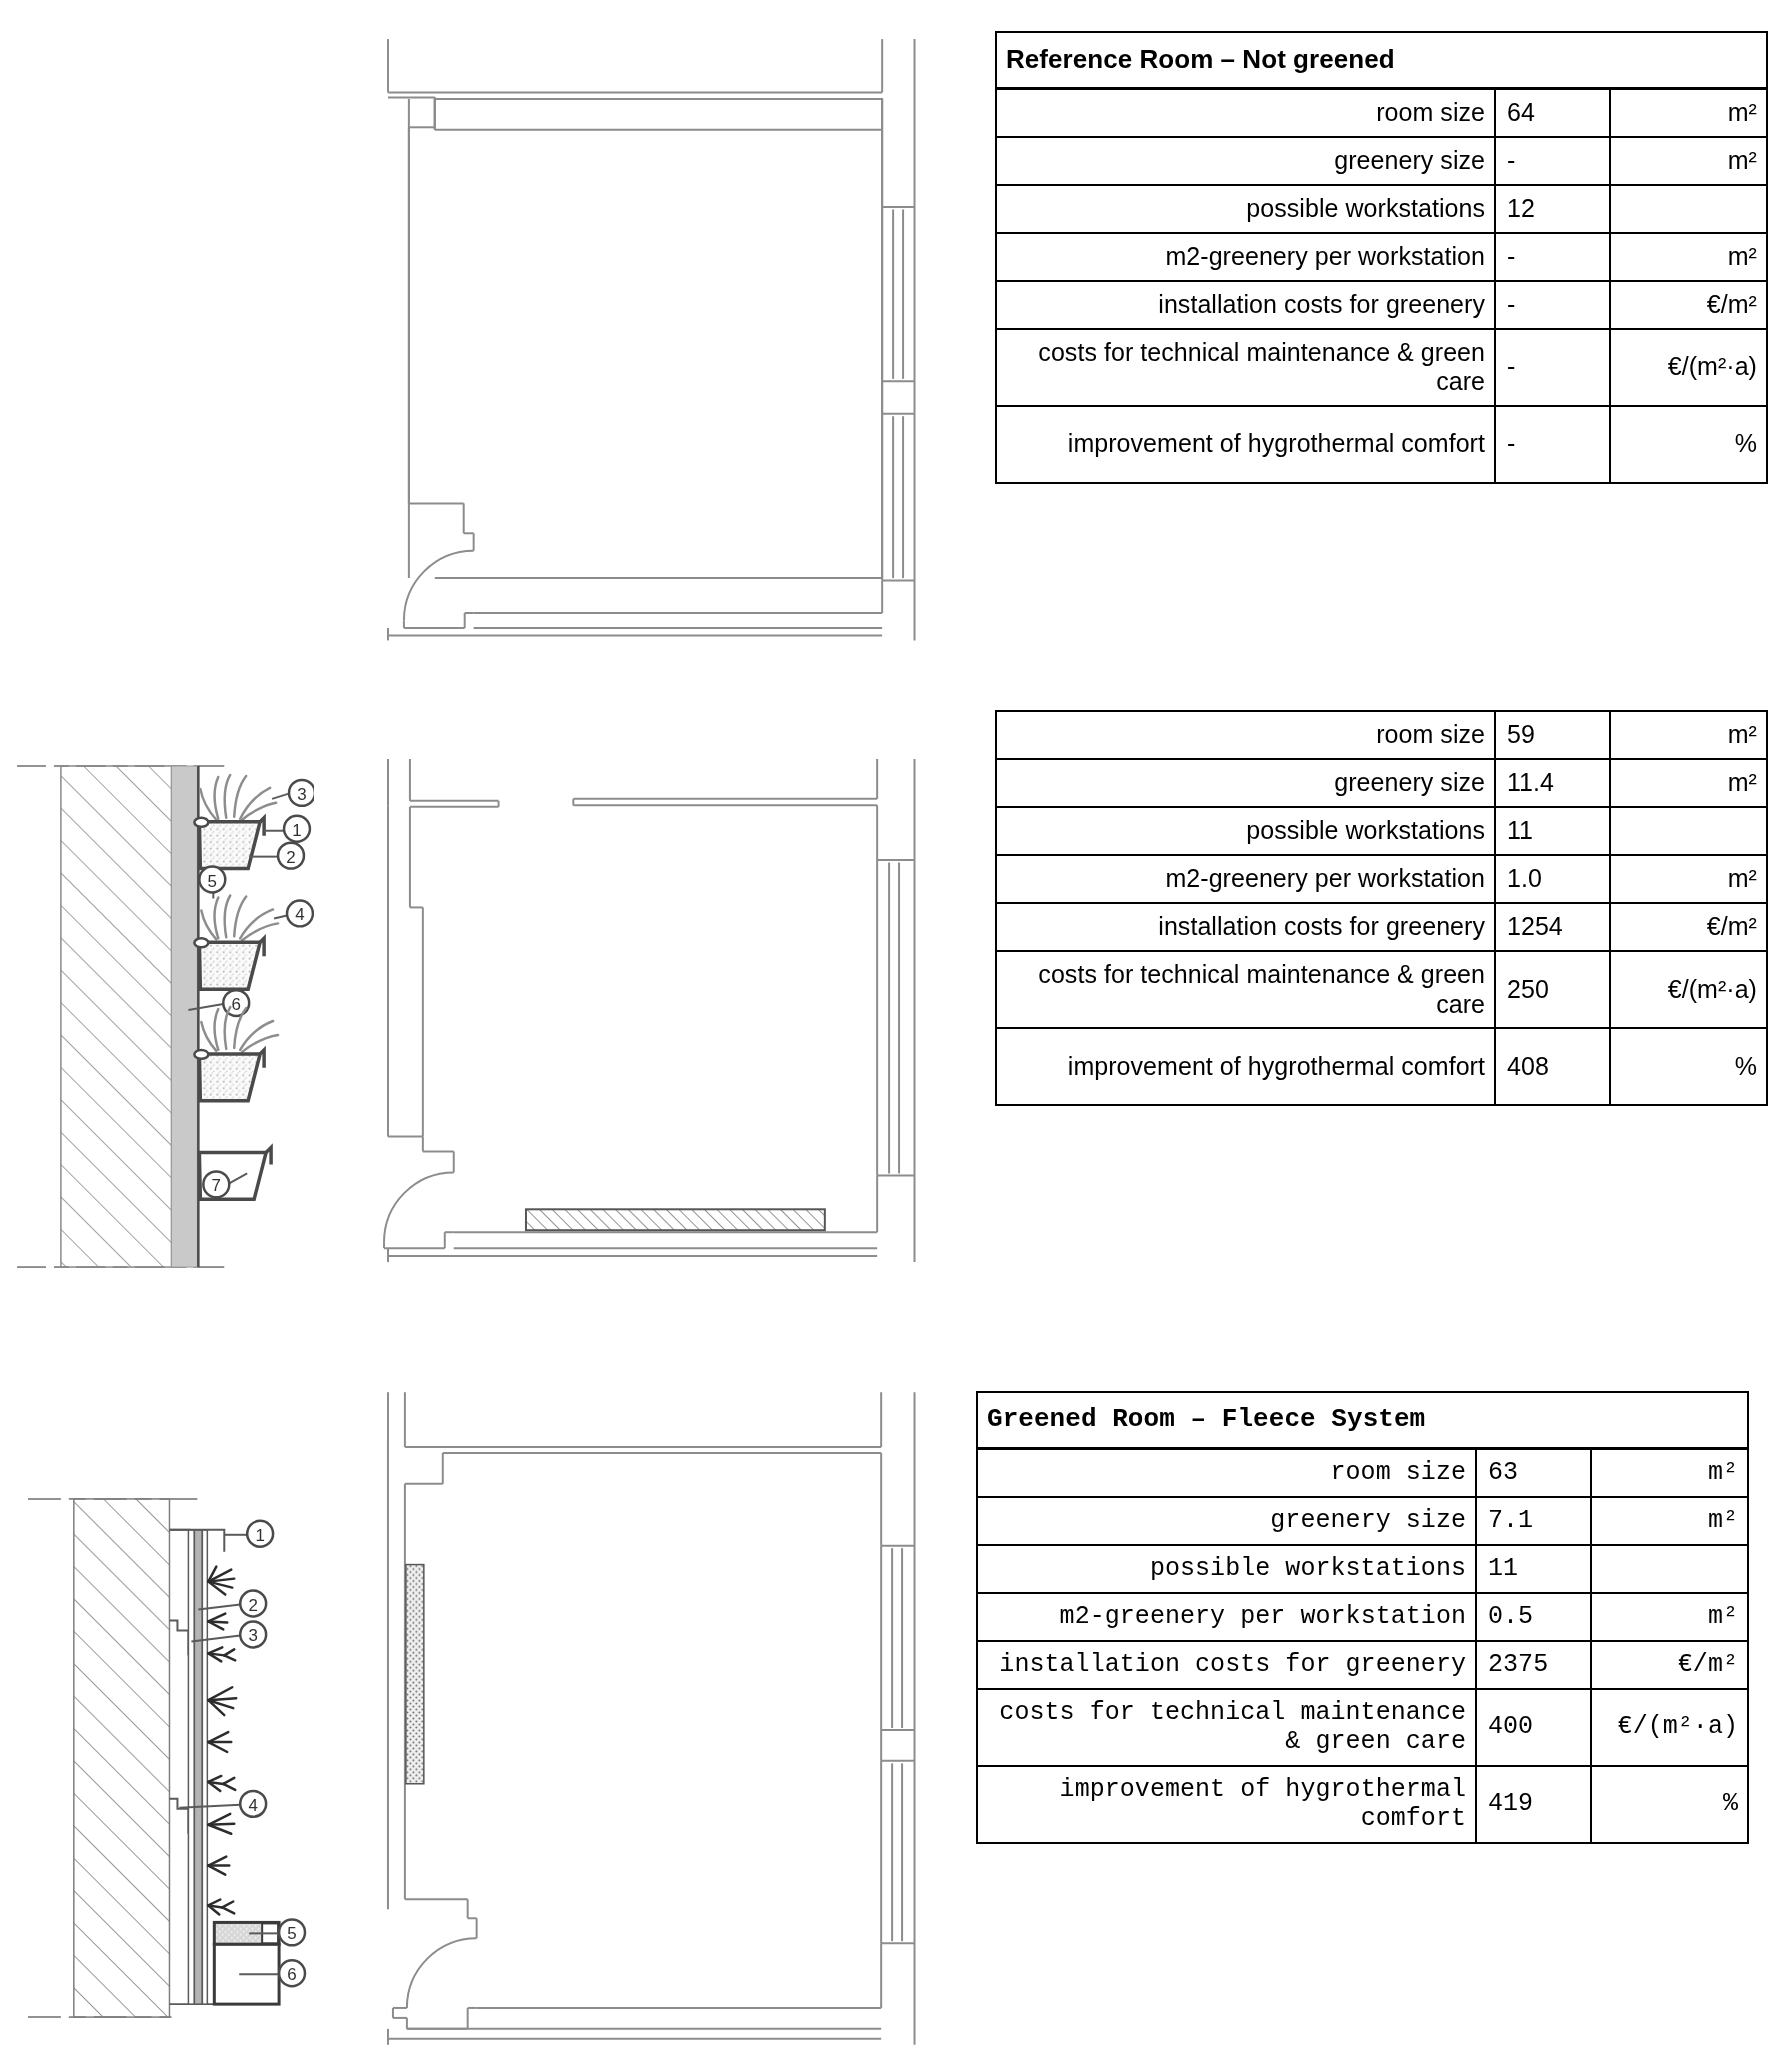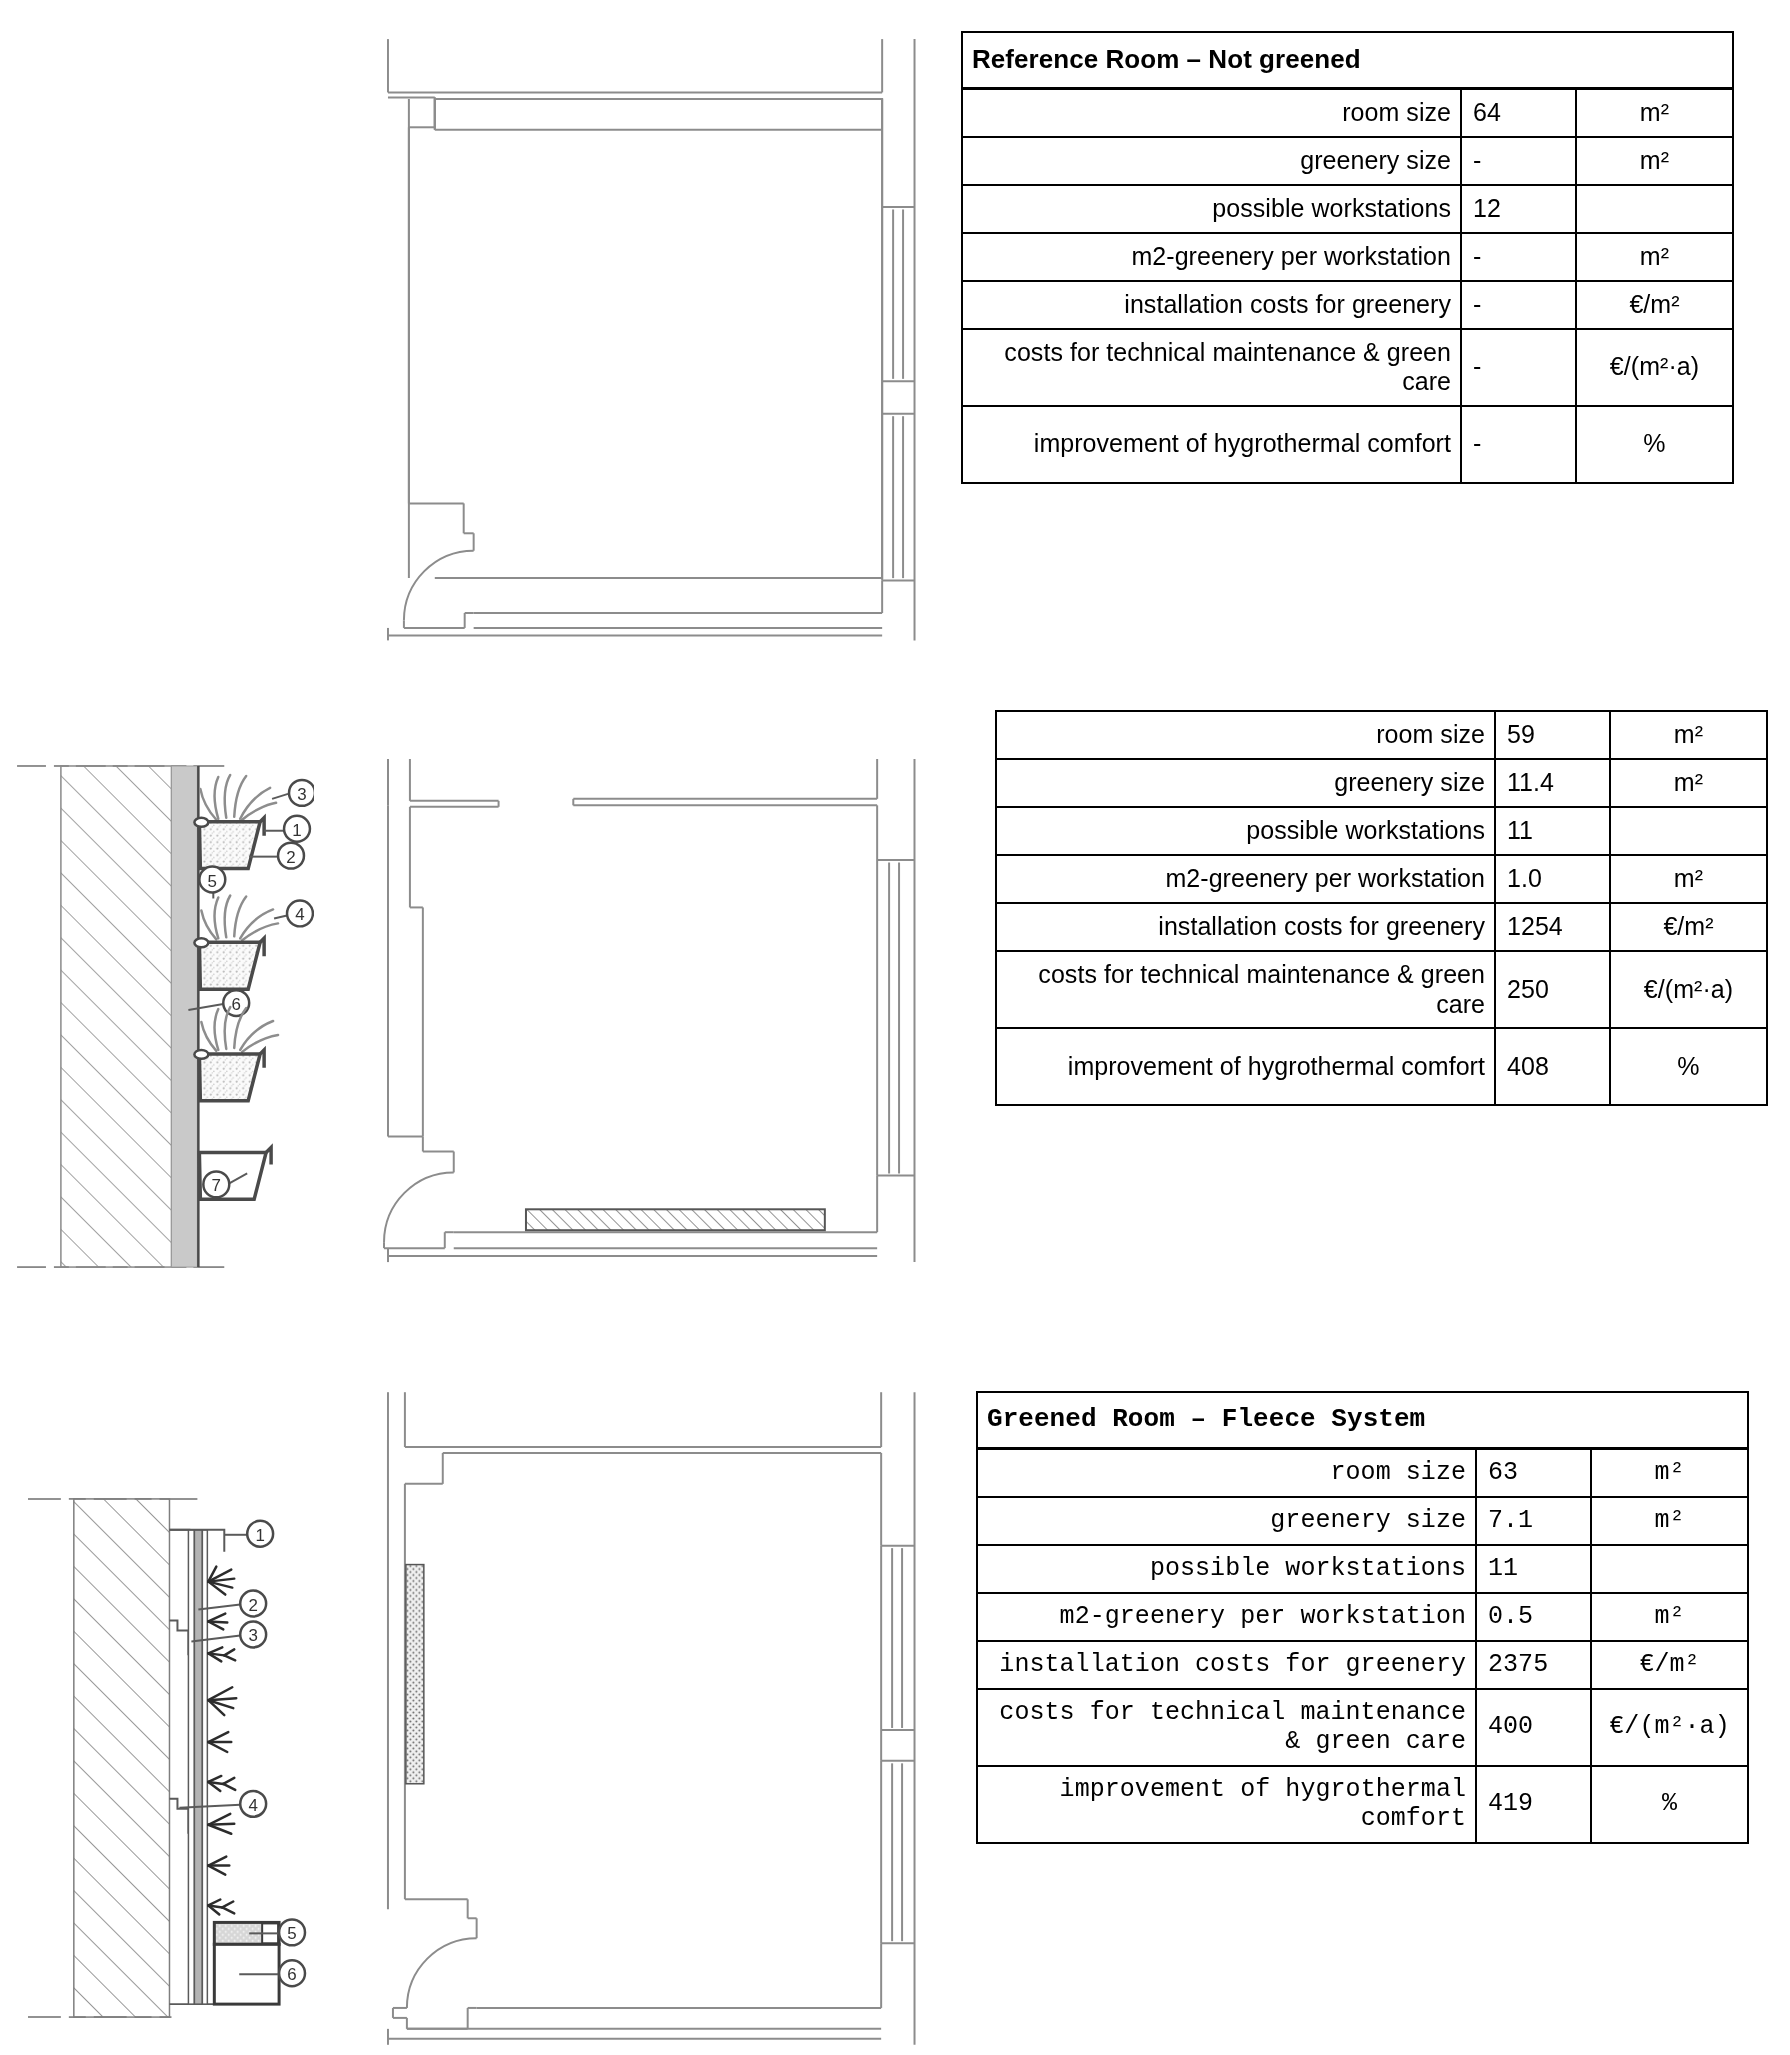--- a/index.html
+++ b/index.html
@@ -39,21 +39,21 @@
   }
   .spec-table td.head{
     border:none;
     border-bottom:3px solid #000;
     font-weight:bold;
     font-size:26px;
     padding:11px 9px 12px 9px;
   }
   .spec-table td.label{ text-align:right; }
   .spec-table td.value{ text-align:left; padding-left:11px; }
-  .spec-table td.unit{ text-align:center; padding-left:9px; }
+  .spec-table td.unit{ text-align:right; padding-left:9px; }
   .row-1line td{ height:46px; }
   .row-2line td{ height:75px; }
 
   
   .plan{ position:absolute; }
 
   
   .detail{ position:absolute; }
 </style>
 </head>
@@ -113,21 +113,21 @@
       <path d="M 1010 760 L 1075 760"></path>
 
       <path d="M 1010 760 L 1010 1095"></path>
       <path d="M 1032 765 L 1032 1090"></path>
       <path d="M 1052 765 L 1052 1090"></path>
       <path d="M 1010 1095 L 1075 1095"></path>
       <path d="M 1010 1095 L 1010 1160"></path>
     </g>
   </svg>
 
-  <table class="spec-table" style="left:961px; top:31px; width:770px;padding-left:48px;">
+  <table class="spec-table" style="left:995px; top:31px; width:770px;padding-left:48px;">
     <colgroup>
         <col style="width:499px">
         <col style="width:115px">
         <col style="width:157px">
       </colgroup>
     <tbody>
       <tr>
         <td class="head" colspan="3">Reference Room – Not greened</td>
       </tr>
       <tr class="row-1line">

